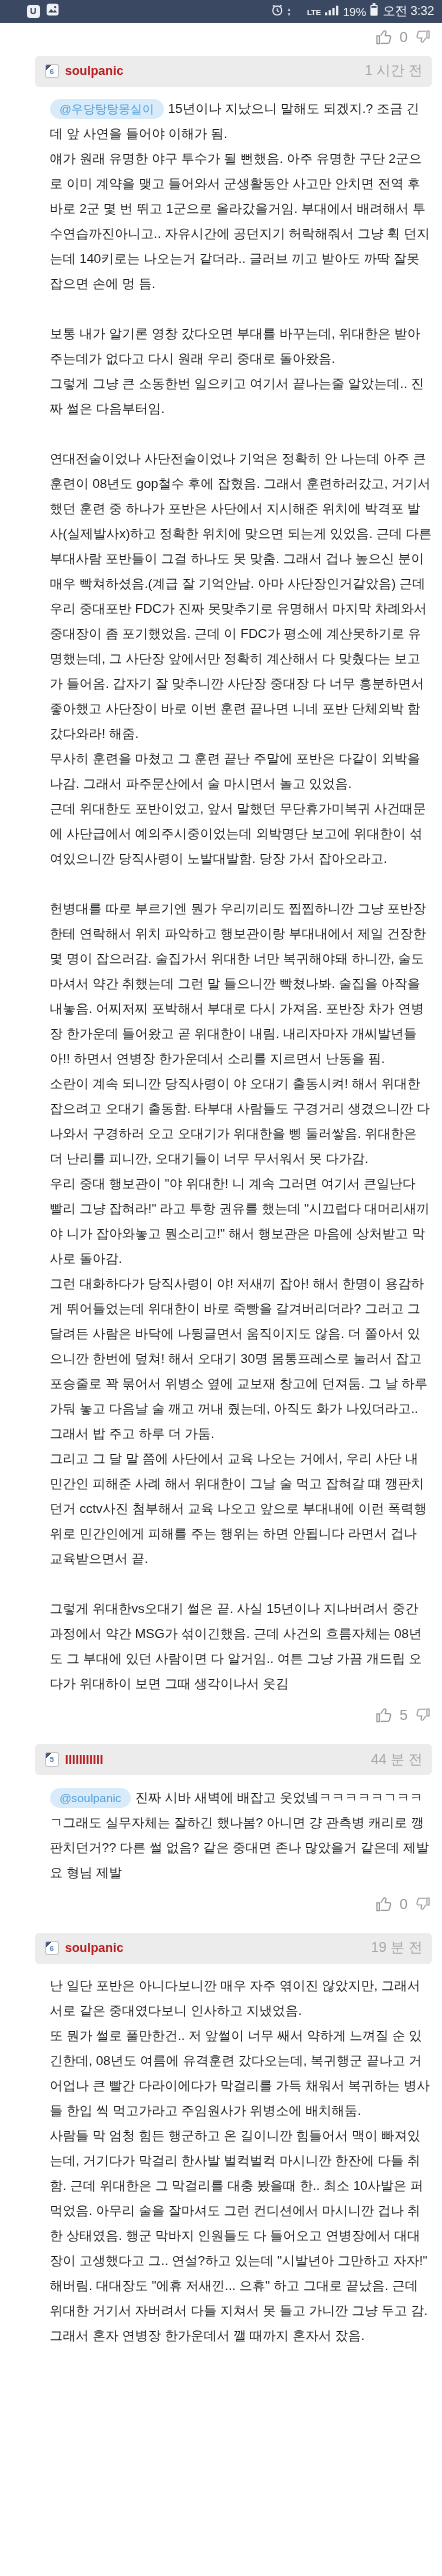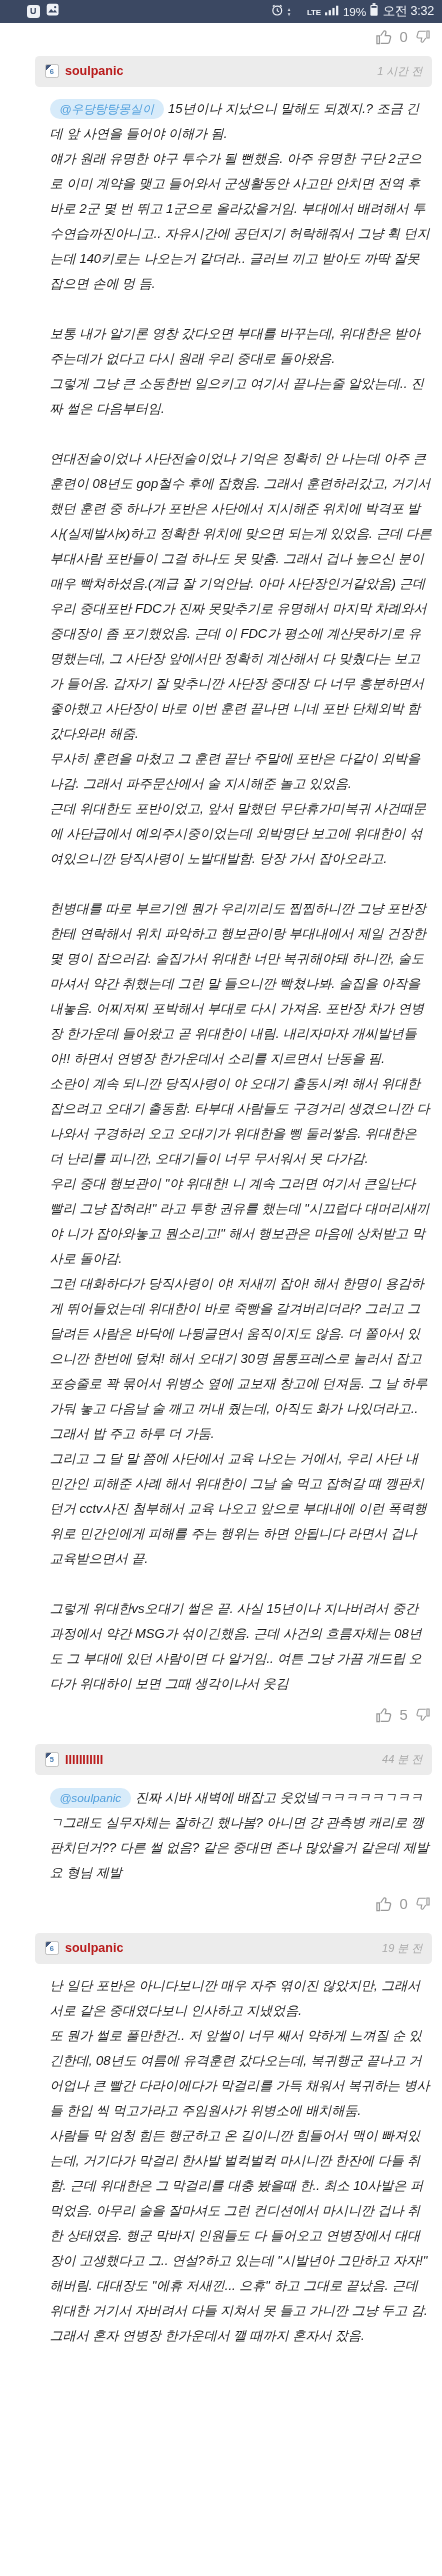--- a/index.html
+++ b/index.html
@@ -20,22 +20,22 @@
   
   .likerow{display:flex;align-items:center;justify-content:flex-end;gap:5.9px;color:#9a9a9a;font-size:14.8px;padding-right:11.8px;}
   .likerow svg{display:block;}
   .prev-likerow{margin:3.7px 0 8.9px;}
 
   
   .comment{margin:0 11px 0 35px;}
   .c-header{height:31px;background:#ececec;border-radius:4.4px;display:flex;align-items:center;padding:0 9.6px;margin-bottom:9.6px;}
   .badge{width:12.5px;height:12.5px;background:linear-gradient(135deg,#44597e 0 3.7px,#fff 3.7px);border:0.7px solid #c3c3c3;border-radius:2.2px;display:flex;align-items:center;justify-content:center;font-size:7.4px;font-weight:bold;color:#4a7fb5;margin-right:5.9px;flex:none;}
   .author{font-weight:bold;font-size:12.5px;color:#b91c1c;}
-  .c-time{margin-left:auto;color:#a9a9a9;font-size:11px;font-style:italic;}
-  .c-body{padding-left:14.8px;font-size:13px;line-height:25px;color:#1c1c1c;word-break:break-all;font-style:italic;}
+  .c-time{margin-left:auto;color:#a9a9a9;font-size:14px;}
+  .c-body{padding-left:14.8px;font-size:13px;line-height:25px;color:#1c1c1c;word-break:break-all;}
   .c-body p{margin:0;}
   .c-body p.blank{height:25px;}
   .mention{display:inline-block;background:#d7ebfa;color:#53a0dd;border-radius:11px;padding:0 9.6px;line-height:20px;font-size:11.8px;margin-right:4.4px;vertical-align:baseline;}
   .c-likerow{margin:8.9px 0 19px;padding-right:0.7px;}
 </style>
 </head>
 <body>
 
 <div class="page">
 
@@ -104,21 +104,21 @@
     </div>
     <div class="c-body">
       <p><span class="mention">@우당탕탕몽실이</span><span>15년이나 지났으니 말해도 되겠지.? 조금 긴데 앞 사연을 들어야 이해가 됨.</span></p>
       <div>
           <p>얘가 원래 유명한 야구 투수가 될 뻔했음. 아주 유명한 구단 2군으로 이미 계약을 맺고 들어와서 군생활동안 사고만 안치면 전역 후 바로 2군 몇 번 뛰고 1군으로 올라갔을거임. 부대에서 배려해서 투수연습까진아니고.. 자유시간에 공던지기 허락해줘서 그냥 휙 던지는데 140키로는 나오는거 같더라.. 글러브 끼고 받아도 까딱 잘못 잡으면 손에 멍 듬.</p>
           <p class="blank"></p>
           <p>보통 내가 알기론 영창 갔다오면 부대를 바꾸는데, 위대한은 받아주는데가 없다고 다시 원래 우리 중대로 돌아왔음.</p>
           <p>그렇게 그냥 큰 소동한번 일으키고 여기서 끝나는줄 알았는데.. 진짜 썰은 다음부터임.</p>
           <p class="blank"></p>
           <p>연대전술이었나 사단전술이었나 기억은 정확히 안 나는데 아주 큰 훈련이 08년도 gop철수 후에 잡혔음. 그래서 훈련하러갔고, 거기서 했던 훈련 중 하나가 포반은 사단에서 지시해준 위치에 박격포 발사(실제발사x)하고 정확한 위치에 맞으면 되는게 있었음. 근데 다른 부대사람 포반들이 그걸 하나도 못 맞춤. 그래서 겁나 높으신 분이 매우 빡쳐하셨음.(계급 잘 기억안남. 아마 사단장인거같았음) 근데 우리 중대포반 FDC가 진짜 못맞추기로 유명해서 마지막 차례와서 중대장이 좀 포기했었음. 근데 이 FDC가 평소에 계산못하기로 유명했는데, 그 사단장 앞에서만 정확히 계산해서 다 맞췄다는 보고가 들어옴. 갑자기 잘 맞추니깐 사단장 중대장 다 너무 흥분하면서 좋아했고 사단장이 바로 이번 훈련 끝나면 니네 포반 단체외박 함 갔다와라! 해줌.</p>
-          <p>무사히 훈련을 마쳤고 그 훈련 끝난 주말에 포반은 다같이 외박을 나감. 그래서 파주문산에서 술 지시해준 놀고 있었음.</p>
+          <p>무사히 훈련을 마쳤고 그 훈련 끝난 주말에 포반은 다같이 외박을 나감. 그래서 파주문산에서 술 마시면서 놀고 있었음.</p>
           <p>근데 위대한도 포반이었고, 앞서 말했던 무단휴가미복귀 사건때문에 사단급에서 예의주시중이었는데 외박명단 보고에 위대한이 섞여있으니깐 당직사령이 노발대발함. 당장 가서 잡아오라고.</p>
           <p class="blank"></p>
           <p>헌병대를 따로 부르기엔 뭔가 우리끼리도 찝찝하니깐 그냥 포반장한테 연락해서 위치 파악하고 행보관이랑 부대내에서 제일 건장한 몇 명이 잡으러감. 술집가서 위대한 너만 복귀해야돼 하니깐, 술도 마셔서 약간 취했는데 그런 말 들으니깐 빡쳤나봐. 술집을 아작을 내놓음. 어찌저찌 포박해서 부대로 다시 가져옴. 포반장 차가 연병장 한가운데 들어왔고 곧 위대한이 내림. 내리자마자 개씨발년들아!! 하면서 연병장 한가운데서 소리를 지르면서 난동을 핌.</p>
           <p>소란이 계속 되니깐 당직사령이 야 오대기 출동시켜! 해서 위대한 잡으려고 오대기 출동함. 타부대 사람들도 구경거리 생겼으니깐 다 나와서 구경하러 오고 오대기가 위대한을 삥 둘러쌓음. 위대한은 더 난리를 피니깐, 오대기들이 너무 무서워서 못 다가감.</p>
           <p>우리 중대 행보관이 "야 위대한! 니 계속 그러면 여기서 큰일난다 빨리 그냥 잡혀라!" 라고 투항 권유를 했는데 "시끄럽다 대머리새끼야 니가 잡아와놓고 뭔소리고!" 해서 행보관은 마음에 상처받고 막사로 돌아감.</p>
           <p>그런 대화하다가 당직사령이 야! 저새끼 잡아! 해서 한명이 용감하게 뛰어들었는데 위대한이 바로 죽빵을 갈겨버리더라? 그러고 그 달려든 사람은 바닥에 나뒹글면서 움직이지도 않음. 더 쫄아서 있으니깐 한번에 덮쳐! 해서 오대기 30명 몸통프레스로 눌러서 잡고 포승줄로 꽉 묶어서 위병소 옆에 교보재 창고에 던져둠. 그 날 하루 가둬 놓고 다음날 술 깨고 꺼내 줬는데, 아직도 화가 나있더라고.. 그래서 밥 주고 하루 더 가둠.</p>
           <p>그리고 그 달 말 쯤에 사단에서 교육 나오는 거에서, 우리 사단 내 민간인 피해준 사례 해서 위대한이 그날 술 먹고 잡혀갈 떄 깽판치던거 cctv사진 첨부해서 교육 나오고 앞으로 부대내에 이런 폭력행위로 민간인에게 피해를 주는 행위는 하면 안됩니다 라면서 겁나 교육받으면서 끝.</p>
           <p class="blank"></p>
           <p>그렇게 위대한vs오대기 썰은 끝. 사실 15년이나 지나버려서 중간 과정에서 약간 MSG가 섞이긴했음. 근데 사건의 흐름자체는 08년도 그 부대에 있던 사람이면 다 알거임.. 여튼 그냥 가끔 개드립 오다가 위대하이 보면 그때 생각이나서 웃김</p>
         </div>

